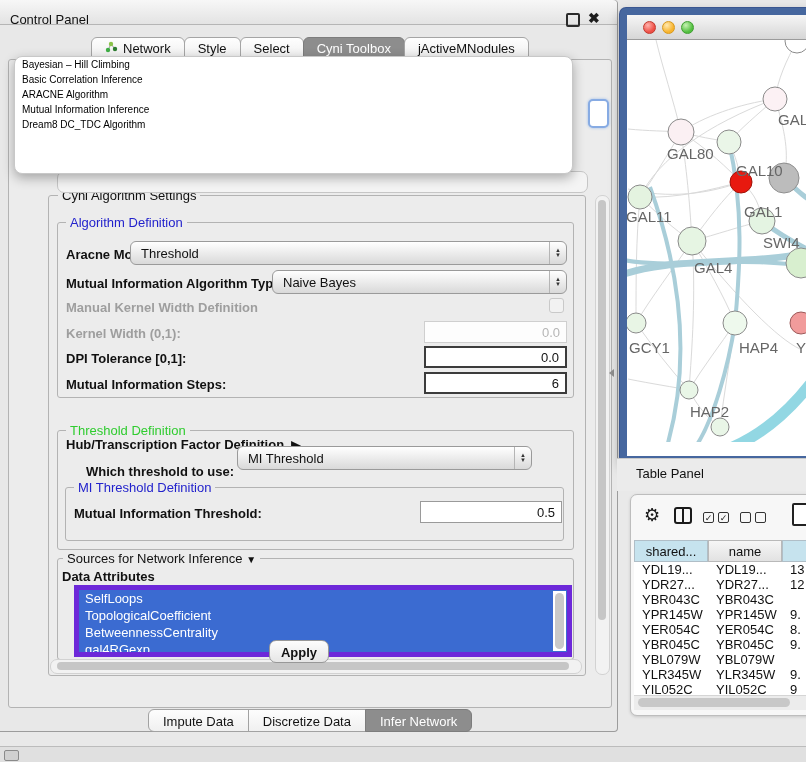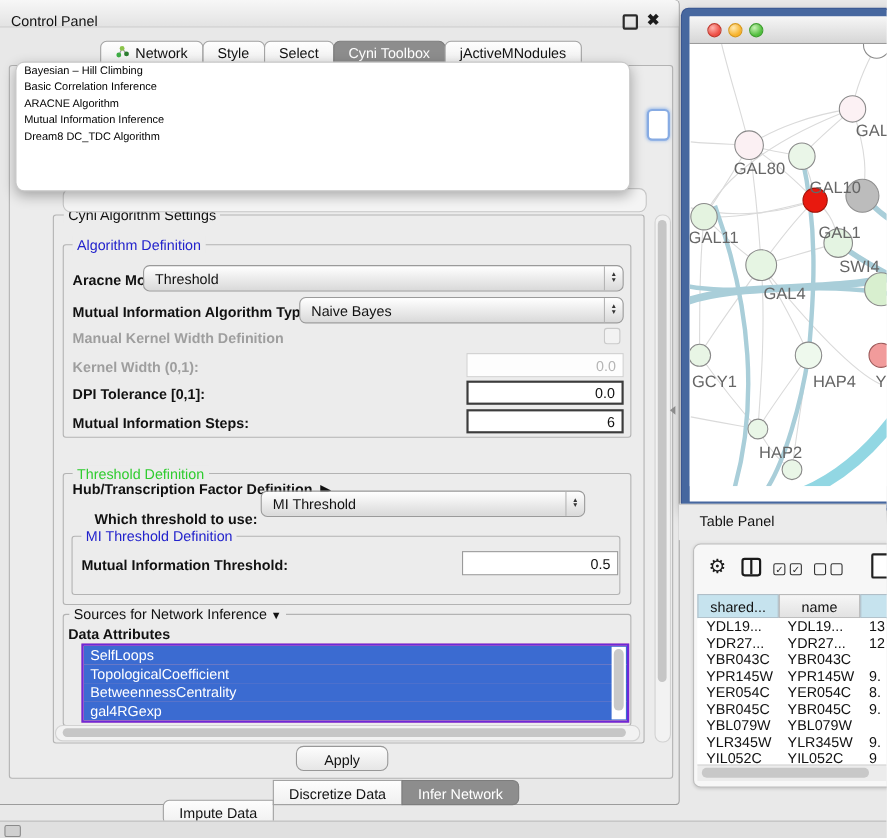--- a/index.html
+++ b/index.html
@@ -40,29 +40,29 @@
   .popup-opt{height:15px;line-height:15px;font-size:10px;padding-left:7px;color:#000;white-space:nowrap;}
   .popup-opt.bold{font-weight:normal;}
   .ghost-combo{left:57px;top:171px;width:531px;height:22px;border:1px solid #c6c6c6;border-radius:7px;background:#f4f4f4;box-sizing:border-box;z-index:5;}
   .focus-frag{left:588px;top:99px;width:17px;height:25px;background:#fff;border:2px solid #87abe3;border-radius:5px;box-shadow:0 0 3px #9cbbe8;z-index:6;}
   
   .vscroll{background:#f2f2f2;border:1px solid #d2d2d2;border-radius:7px;}
   .vthumb{position:absolute;left:2px;width:8px;background:#c6c6c6;border-radius:5px;}
   .hscroll{background:#f2f2f2;border:1px solid #d2d2d2;border-radius:7px;}
   .hthumb{position:absolute;top:2px;height:8px;background:#c6c6c6;border-radius:5px;}
   
-  .attr-list{background:#fca5a5;border:2px solid #6d28d9;box-sizing:border-box;overflow:hidden;}
+  .attr-list{background:#7dd3fc;border:5px solid #6d28d9;box-sizing:border-box;overflow:hidden;}
   .attr-item{height:17px;line-height:17px;font-size:13px;color:#fff;background:#3b6bd1;padding-left:6px;}
   .list-scroll{position:absolute;right:1px;top:1px;bottom:1px;width:13px;background:#fff;}
   .list-thumb{position:absolute;left:2px;top:2px;width:9px;height:56px;background:#c9c9c9;border-radius:5px;}
   
-  .apply-btn{left:269px;top:678px;width:84px;height:23px;background:linear-gradient(#fdfdfd,#e6e6e6);border:1px solid #989898;border-radius:7px;text-align:center;line-height:23px;font-size:13px;box-sizing:border-box;}
+  .apply-btn{left:269px;top:640px;width:60px;height:23px;background:linear-gradient(#fdfdfd,#e6e6e6);border:1px solid #989898;border-radius:7px;text-align:center;line-height:23px;font-size:13px;box-sizing:border-box;font-weight:bold;}
   .bottom-tabbar{left:148px;top:709px;height:23px;display:flex;}
   .btab{padding:0 14px;height:23px;line-height:23px;font-size:13px;background:linear-gradient(#fdfdfd,#f0f0f0);border:1px solid #a2a2a2;margin-right:-1px;box-sizing:border-box;}
-  .btab:first-child{border-radius:6px 0 0 6px;margin-top:18px;}
+  .btab:first-child{border-radius:6px 0 0 6px;}
   .btab:last-child{border-radius:0 6px 6px 0;}
   .btab.selected{background:#8d8d8d;color:#fff;border-color:#7d7d7d;}
   .collapse-arrow{left:609px;top:369px;width:0;height:0;border-top:4px solid transparent;border-bottom:4px solid transparent;border-right:5px solid #909090;}
   
   .net-frame{left:620px;top:8px;width:200px;height:441px;border:7px solid #46679f;border-radius:6px;box-shadow:0 0 0 1px #3a5691,0 5px 12px rgba(0,0,0,0.35);background:#fff;box-sizing:content-box;}
   .net-titlebar{left:627px;top:15px;width:186px;height:24px;background:linear-gradient(#f6f6f6,#d6d6d6);border-bottom:1px solid #9b9b9b;}
   .light{width:13px;height:13px;border-radius:50%;box-sizing:border-box;}
   .net-canvas{left:627px;top:40px;width:186px;height:402px;background:#fff;overflow:hidden;}
   .node-label{position:absolute;font-size:15px;color:#666;white-space:nowrap;}
   

